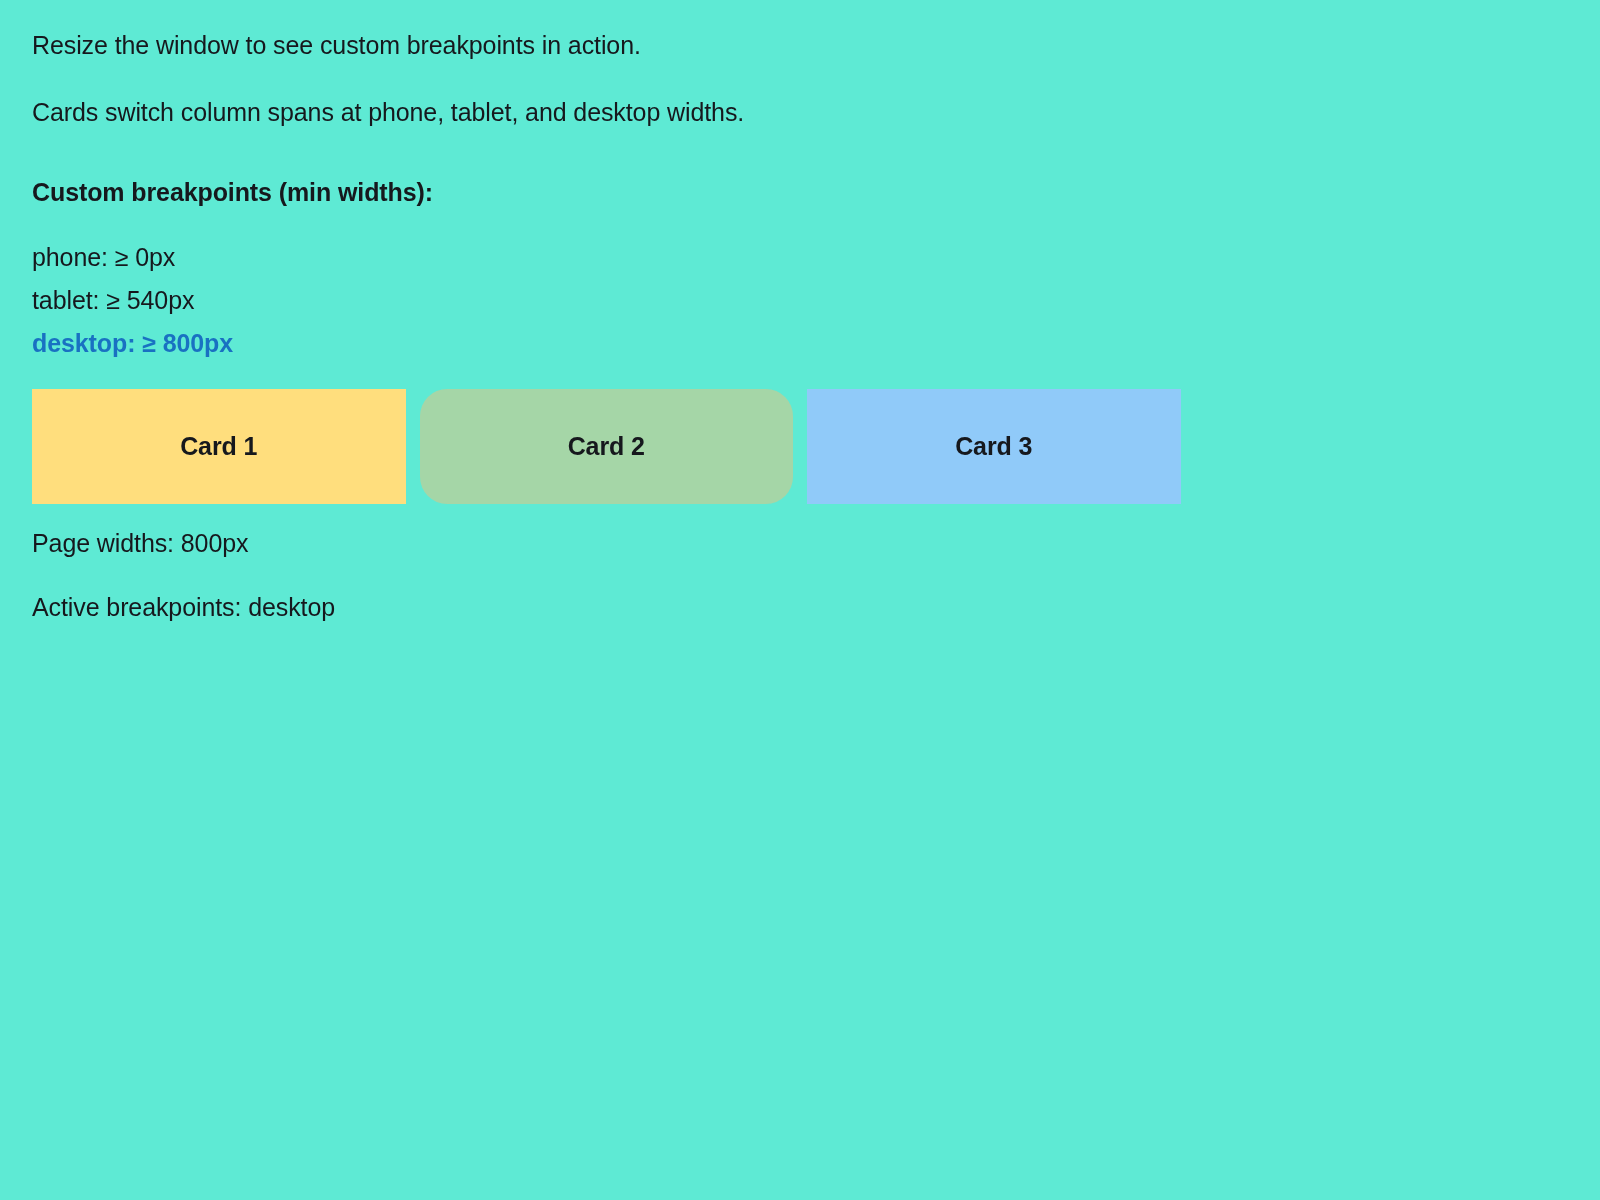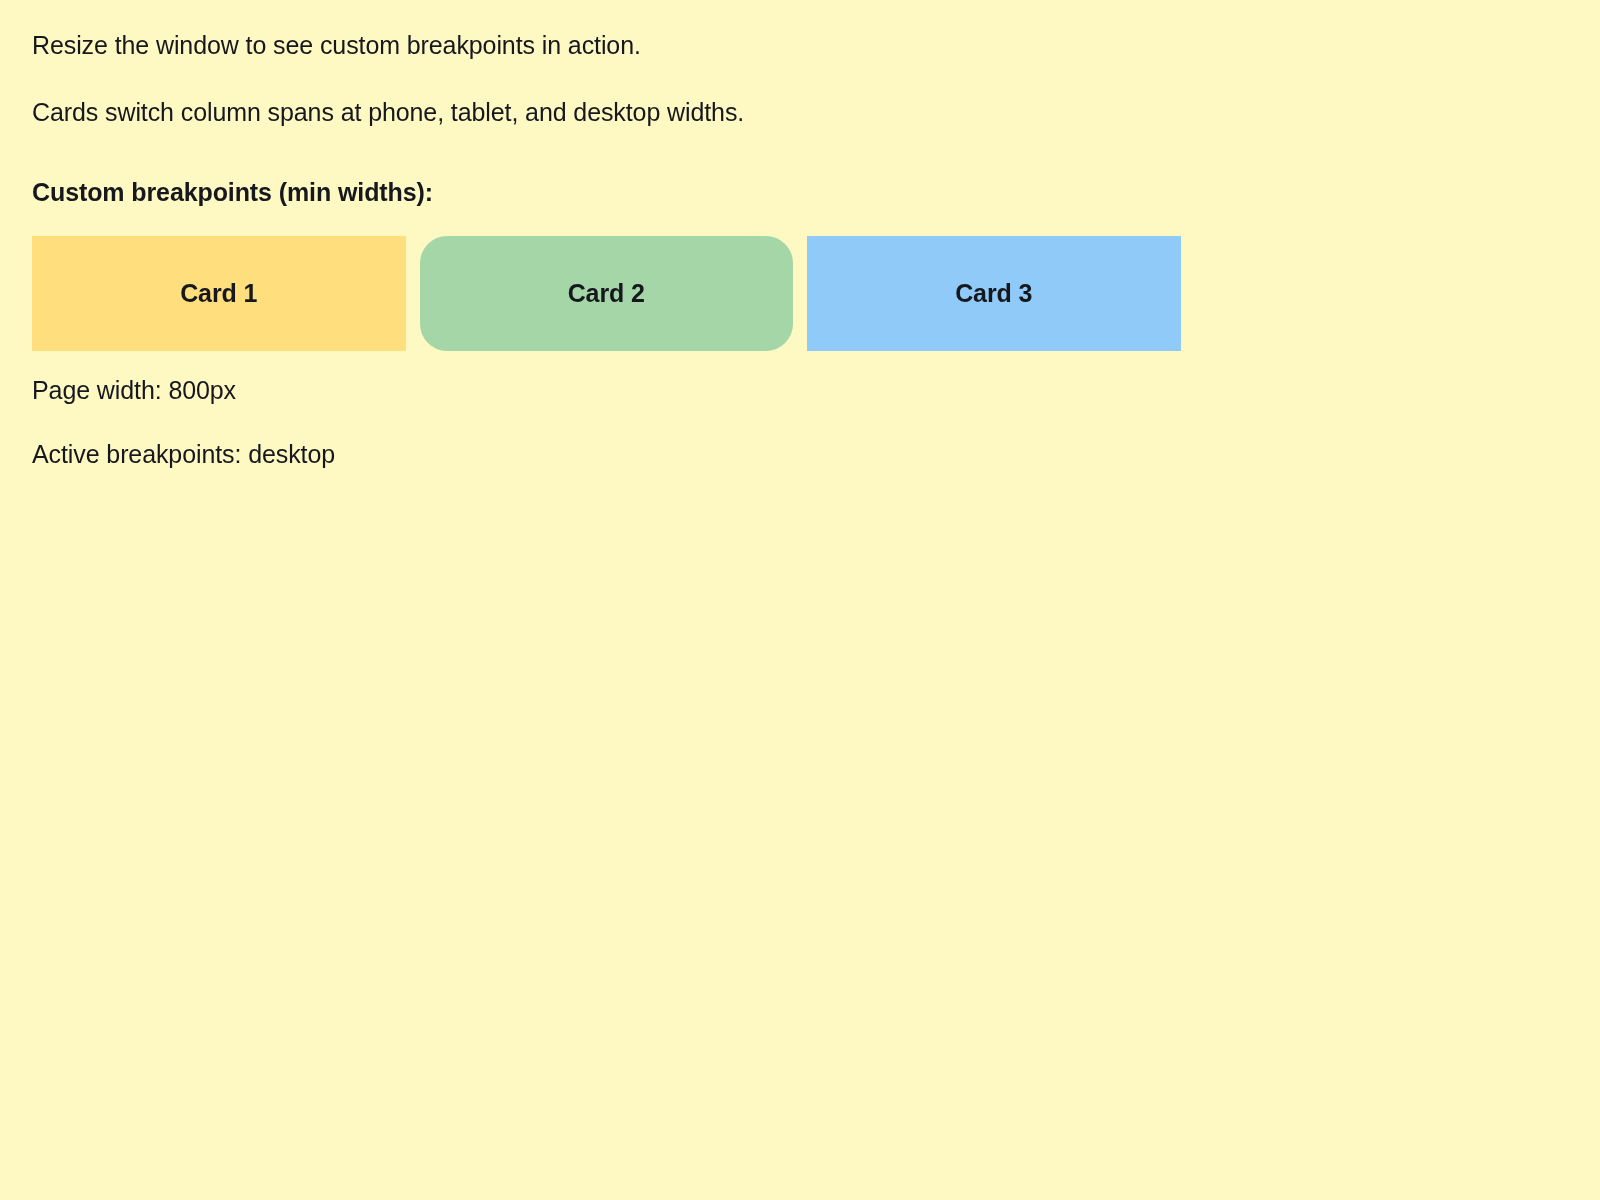--- a/index.html
+++ b/index.html
@@ -79,38 +79,43 @@
     line-height: 1.25;
     color: #16181d;
     margin: 0 0 33px 0;
     letter-spacing: -0.1px;
   }
   .status-line.last { margin-bottom: 0; }
 </style>
 </head>
 <body style="background: rgb(247, 248, 252);">
 
-<div class="page" style="background: #fef9c3;">
+<div class="page" style="background: #5eead4;">
 
   <p class="intro-line">Resize the window to see custom breakpoints in action.</p>
 
   <p class="intro-line second">Cards switch column spans at phone, tablet, and desktop widths.</p>
 
   <p class="bp-heading">Custom breakpoints (min widths):</p>
 
+  <ul class="bp-list">
+    <li class="bp-item">phone: ≥ 0px</li>
+    <li class="bp-item">tablet: ≥ 540px</li>
+    <li class="bp-item active" style="color: rgb(25, 113, 194);">desktop: ≥ 800px</li>
+  </ul>
 
   <div class="cards-grid">
     <div class="card" style="background-color: rgb(255, 222, 125); grid-column: span 3;">
       <span>Card 1</span>
     </div>
     <div class="card" style="background-color: rgb(165, 214, 167); grid-column: span 3; border-radius: 27px;">
       <span>Card 2</span>
     </div>
     <div class="card" style="background-color: rgb(144, 202, 249); grid-column: span 3;">
       <span>Card 3</span>
     </div>
   </div>
 
-  <p class="status-line">Page width: 800px</p>
+  <p class="status-line">Page widths: 800px</p>
 
   <p class="status-line last">Active breakpoints: desktop</p>
 
 </div>
 
 </body></html>

